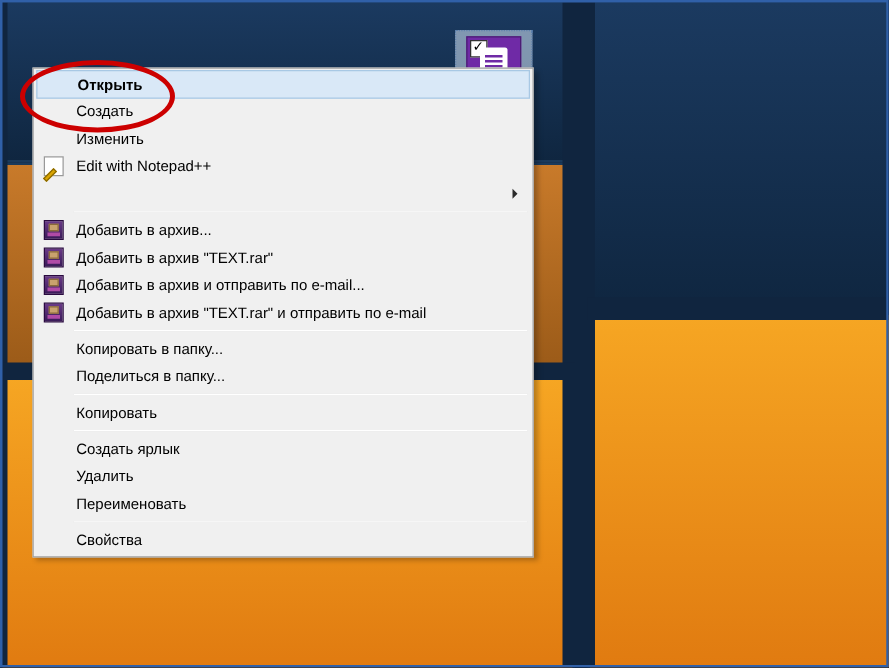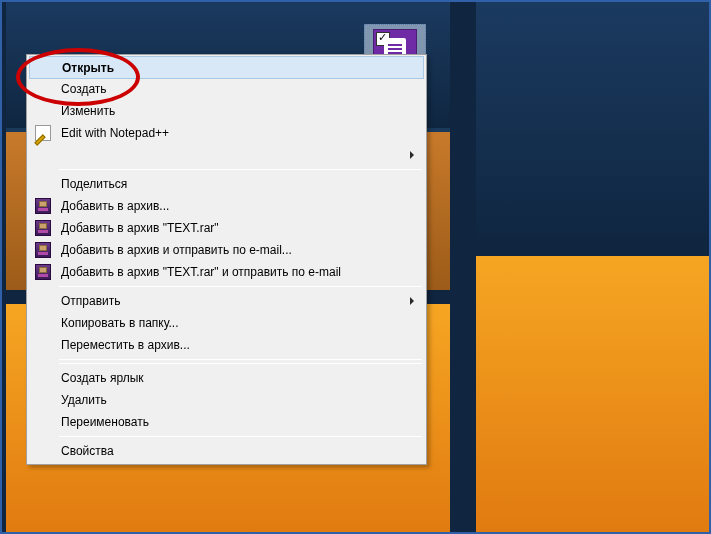--- a/index.html
+++ b/index.html
@@ -177,50 +177,46 @@
     </div>
     <div class="menu-item">
       <span>Edit with Notepad++</span>
       <span class="icon icon-editnp"></span>
     </div>
     <div class="menu-item">
       <span class="submenu-arrow"></span>
     </div>
     <div class="menu-sep"></div>
     <div class="menu-item">
-      <span>Поделиться</span>
-    </div>
-    <div class="menu-item">
       <span>Добавить в архив...</span>
       <span class="icon icon-winrar"></span>
     </div>
     <div class="menu-item">
       <span>Добавить в архив "TEXT.rar"</span>
       <span class="icon icon-winrar"></span>
     </div>
     <div class="menu-item">
       <span>Добавить в архив и отправить по e-mail...</span>
       <span class="icon icon-winrar"></span>
     </div>
     <div class="menu-item">
       <span>Добавить в архив "TEXT.rar" и отправить по e-mail</span>
       <span class="icon icon-winrar"></span>
     </div>
     <div class="menu-sep"></div>
     <div class="menu-item">
-      <span>Отправить</span>
-      <span class="submenu-arrow"></span>
-    </div>
-    <div class="menu-item">
       <span>Копировать в папку...</span>
     </div>
     <div class="menu-item">
-      <span>Переместить в архив...</span>
-    </div>
-    <div class="menu-sep"></div>
+      <span>Поделиться в папку...</span>
+    </div>
+    <div class="menu-sep"></div>
+    <div class="menu-item">
+      <span>Копировать</span>
+    </div>
     <div class="menu-sep"></div>
     <div class="menu-item">
       <span>Создать ярлык</span>
     </div>
     <div class="menu-item">
       <span>Удалить</span>
     </div>
     <div class="menu-item">
       <span>Переименовать</span>
     </div>

